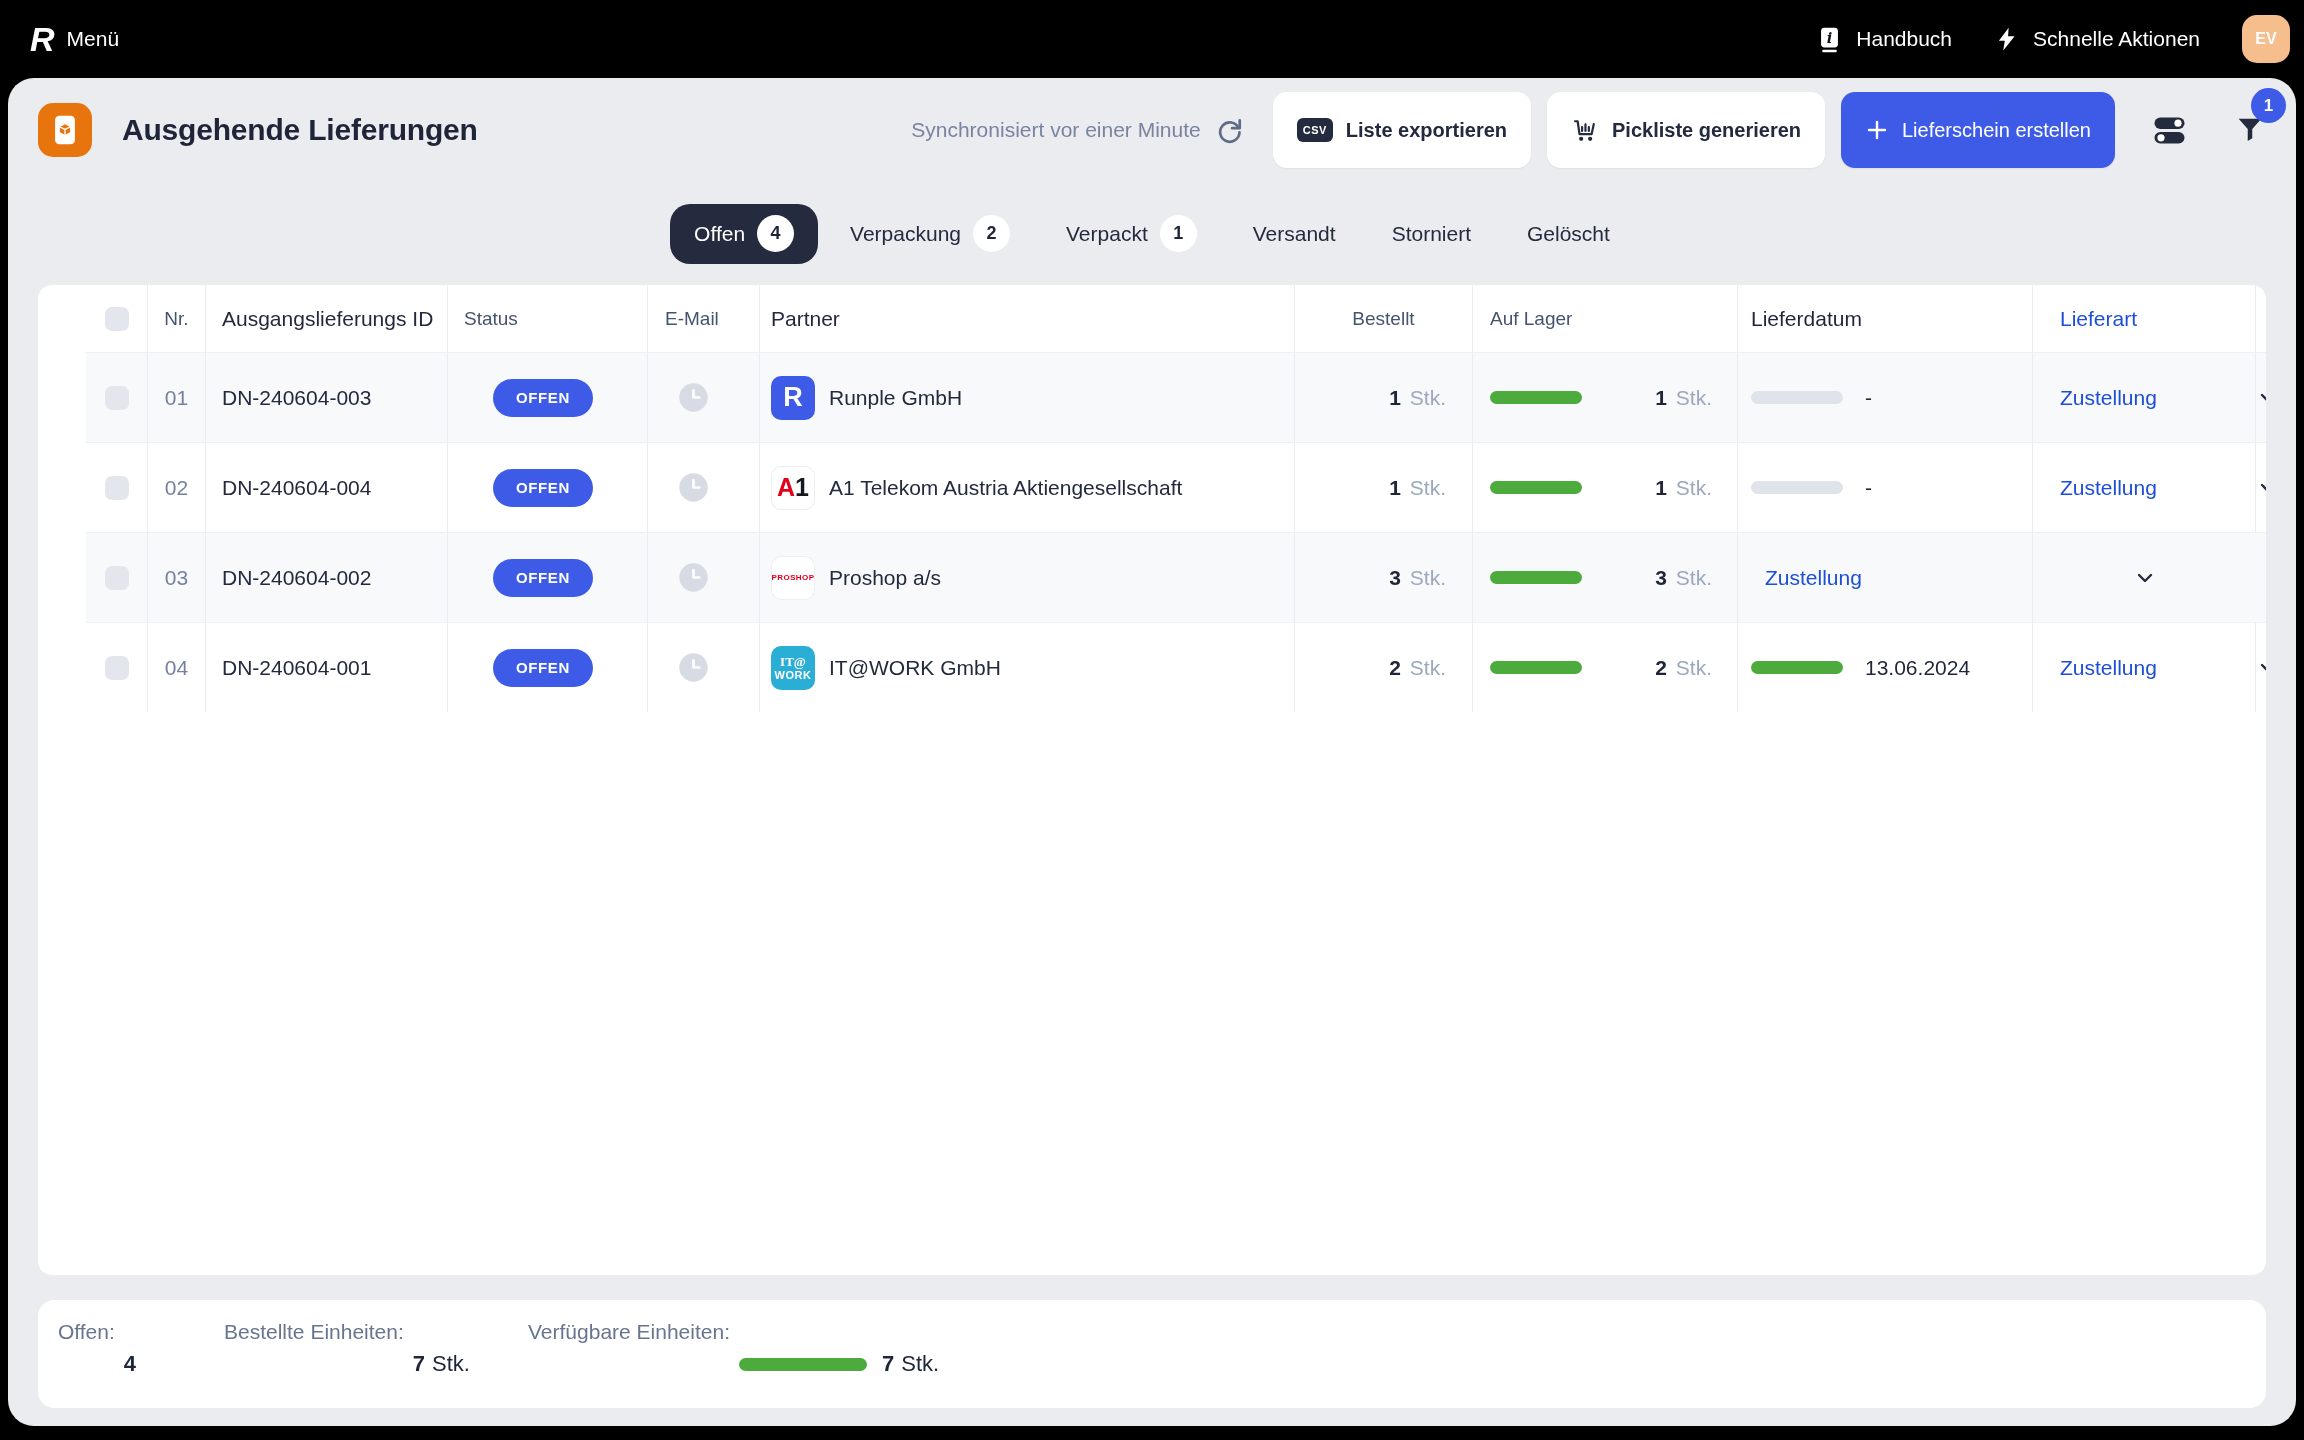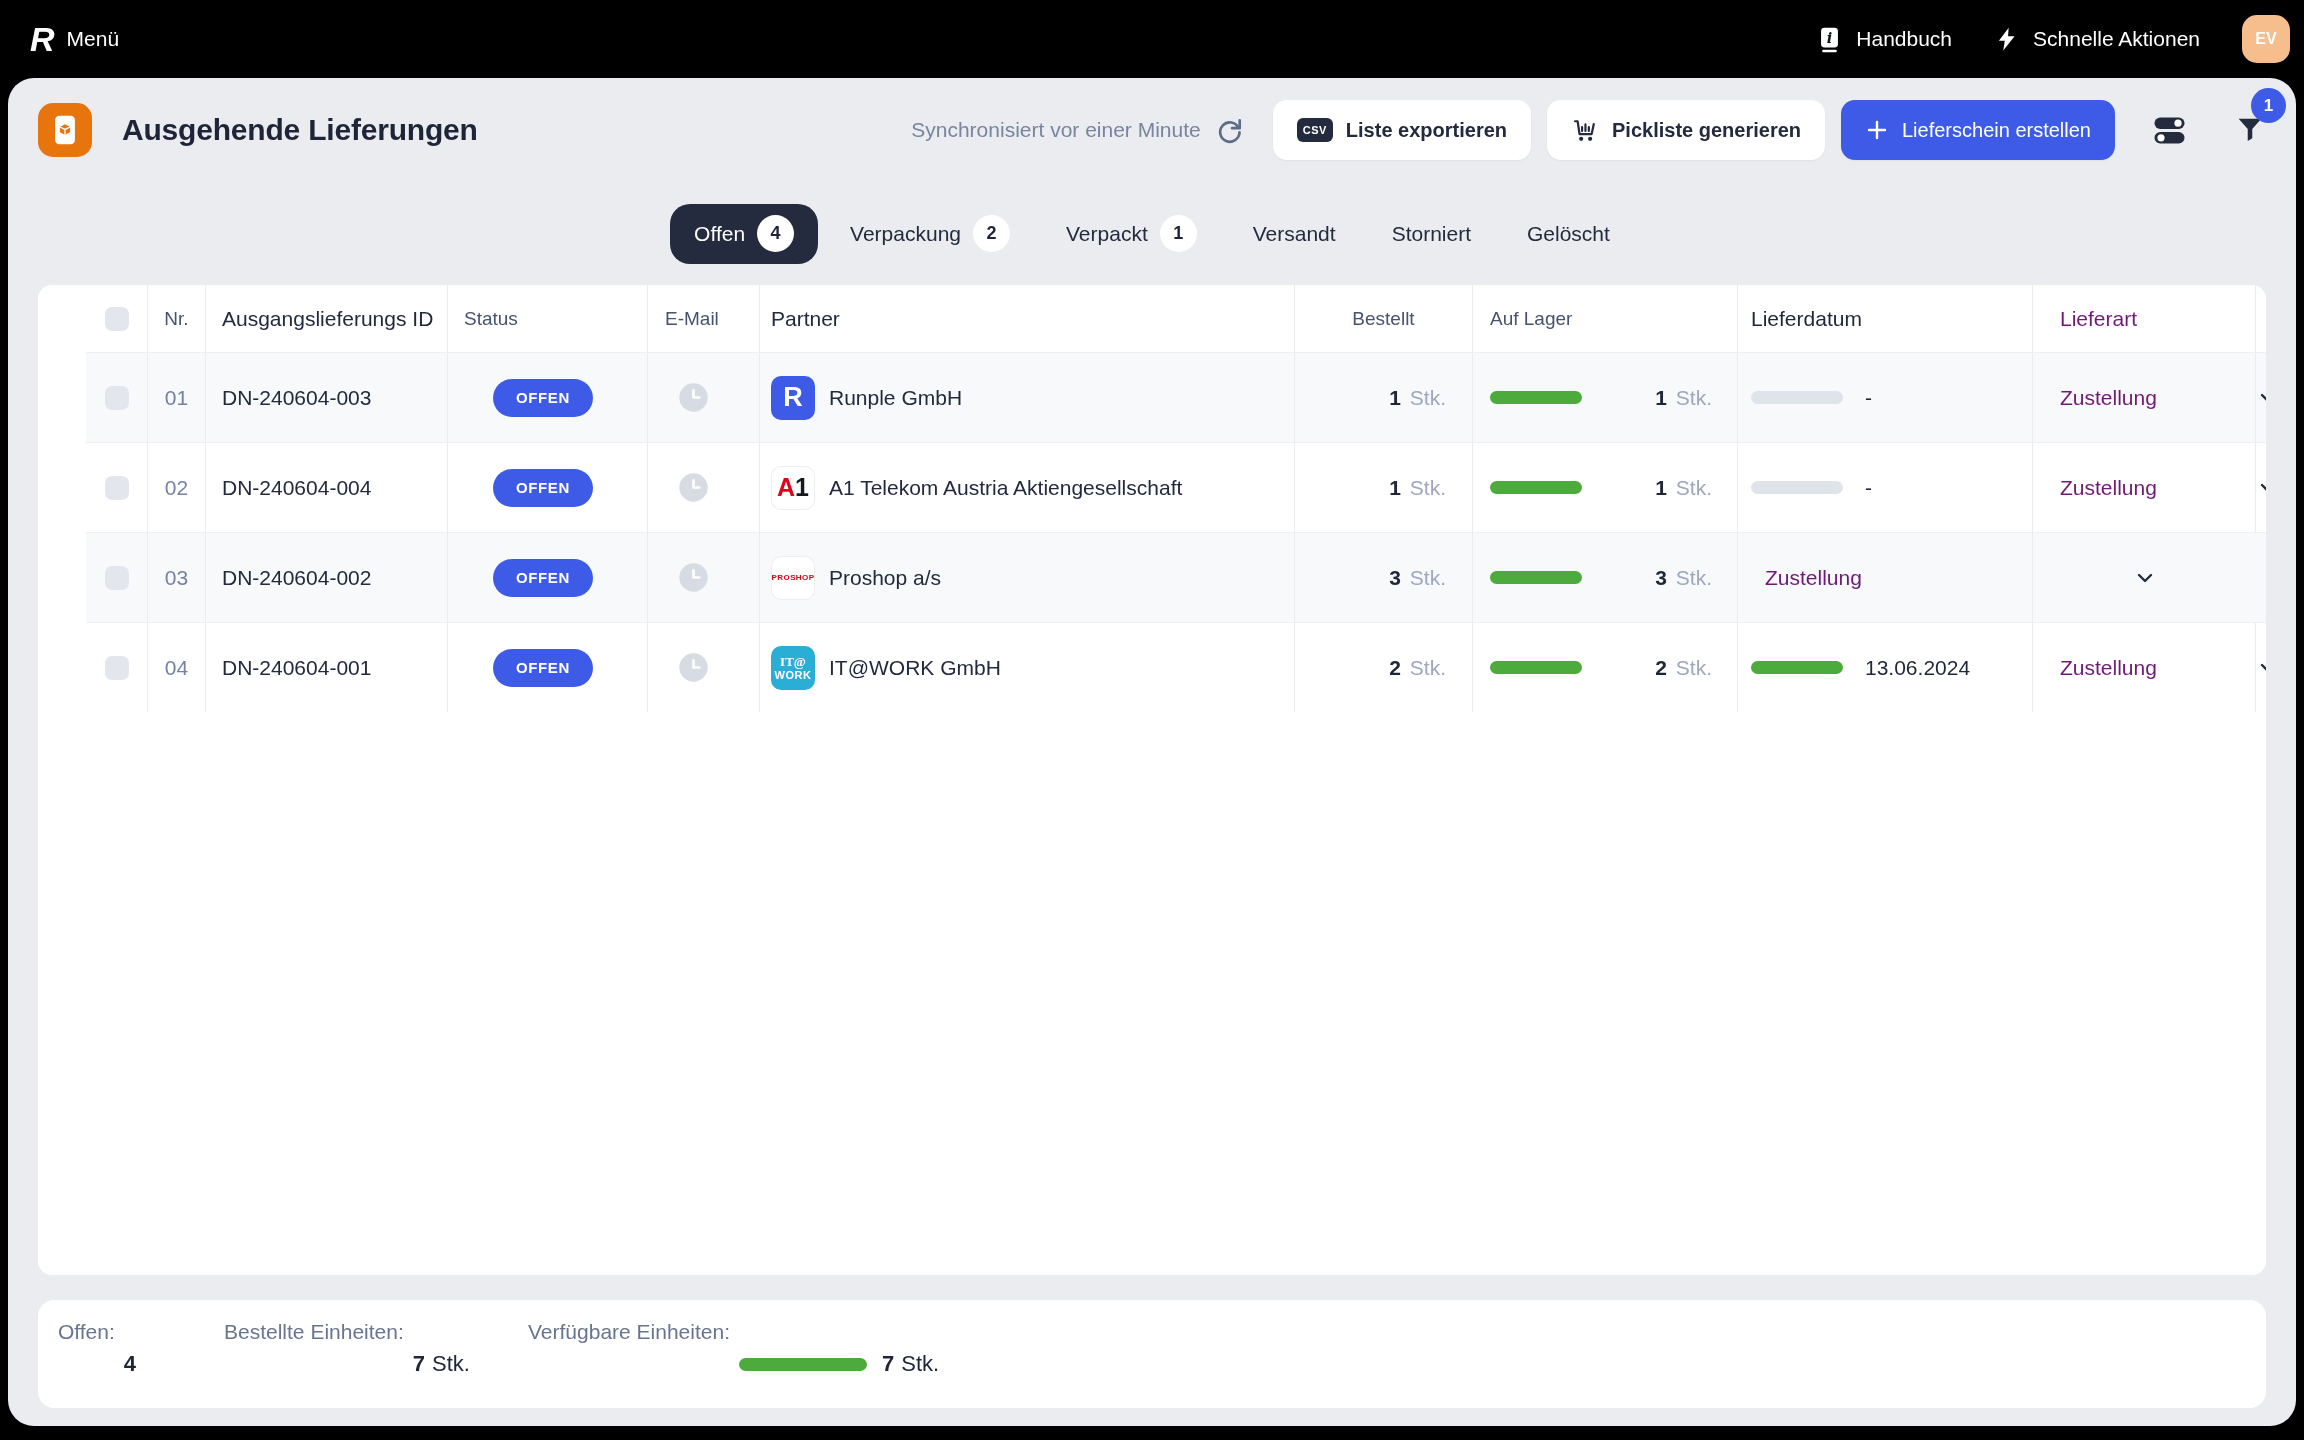--- a/index.html
+++ b/index.html
@@ -19,21 +19,21 @@
   
   .panel { position:absolute; top:78px; left:8px; right:8px; bottom:14px;
            background:#EBECEF; border-radius:26px; padding:0 30px; overflow:hidden; }
 
   .panel-header { height:104px; display:flex; align-items:center; }
   .app-icon { width:54px; height:54px; border-radius:15px; background:#E8740E; flex:none;
               display:flex; align-items:center; justify-content:center; }
   .page-title { font-size:30px; font-weight:700; color:#1F2539; margin-left:30px; letter-spacing:-.2px; }
   .sync { margin-left:auto; font-size:21px; color:#7884A0; }
   .refresh-btn { margin:0 30px 0 14px; cursor:pointer; display:flex; }
-  .btn { height:60px; border-radius:14px; display:flex; align-items:center; gap:13px; padding:0 24px;
+  .btn { height:76px; border-radius:14px; display:flex; align-items:center; gap:13px; padding:0 24px;
          font-size:20px; font-weight:600; color:#232A3E; background:#fff; cursor:pointer;
          box-shadow:0 1px 2px rgba(20,26,40,.05); }
   .btn + .btn { margin-left:16px; }
   .btn-primary { background:#3D5BE7; color:#fff; font-weight:500; margin-left:16px; }
   .csvtag { background:#242B3E; color:#fff; font-size:11px; font-weight:800; letter-spacing:.5px;
             padding:6px 6px; border-radius:6px; }
   .icon-btn { margin-left:36px; cursor:pointer; display:flex; position:relative; }
   .filter-wrap { margin-left:46px; }
   .filter-badge { position:absolute; top:-26px; right:-20px; width:35px; height:35px; border-radius:50%;
                   background:#3D5BE7; color:#fff; font-size:17px; font-weight:600;
@@ -81,21 +81,21 @@
   .plogo[data-logo="itwork"] .l1 { font-size:13px;font-family:Liberation Serif, serif; }
   .plogo[data-logo="itwork"] .l2 { font-size:11px; letter-spacing:.5px; margin-top:2px; }
   .c-best { justify-content:flex-end; padding-right:26px; gap:9px; }
   .num { font-size:21px; font-weight:700; color:#1F2638; }
   .unit { font-size:21px; color:#9CA8BE; }
   .c-lager { justify-content:space-between; padding:0 25px 0 17px; }
   .nums { display:flex; align-items:center; gap:9px; }
   .bar { width:92px; height:13px; border-radius:7px; background:#DFE3EA; flex:none; }
   .bar[data-bar="green"], .bar.green { background:#4CAB3C; }
   .c-datum { padding-left:13px; gap:22px; font-size:21px; color:#1F2638; }
-  .c-art { padding-left:27px; font-size:21px; color:#701a75; }
+  .c-art { padding-left:27px; font-size:21px; color:#1d4ed8; }
   .th.c-best { justify-content:center; padding-right:0; }
   .th.c-lager { justify-content:flex-start; }
 
   
   .footer-card { background:#fff; border-radius:16px; height:108px; margin-top:25px;
                  display:flex; padding:20px 0 0 20px; }
   .fg { display:flex; flex-direction:row; gap:9px; }
   .fg1 { width:166px; } .fg2 { width:304px; }
   .flabel { font-size:21px; color:#68758F; }
   .fvalue { font-size:22px; color:#1F2638; display:flex; align-items:center; gap:7px; }

